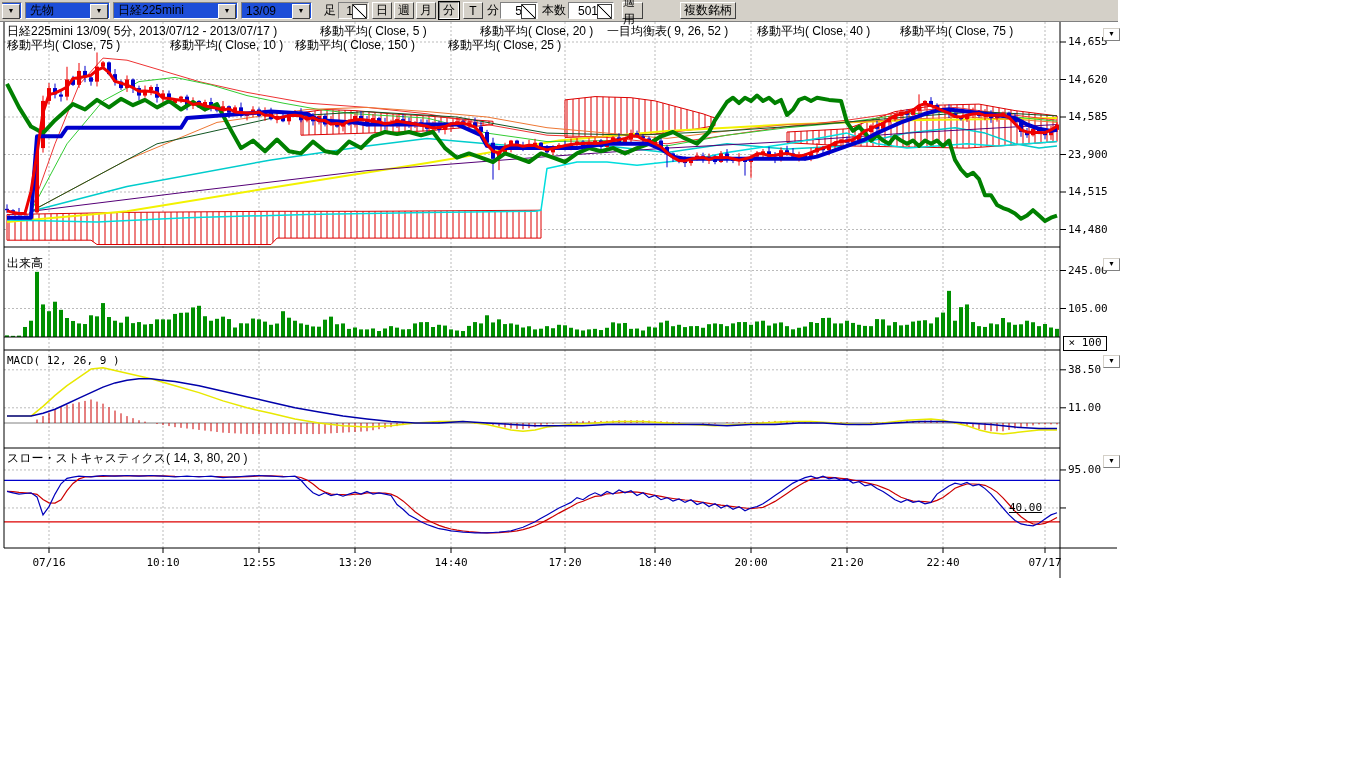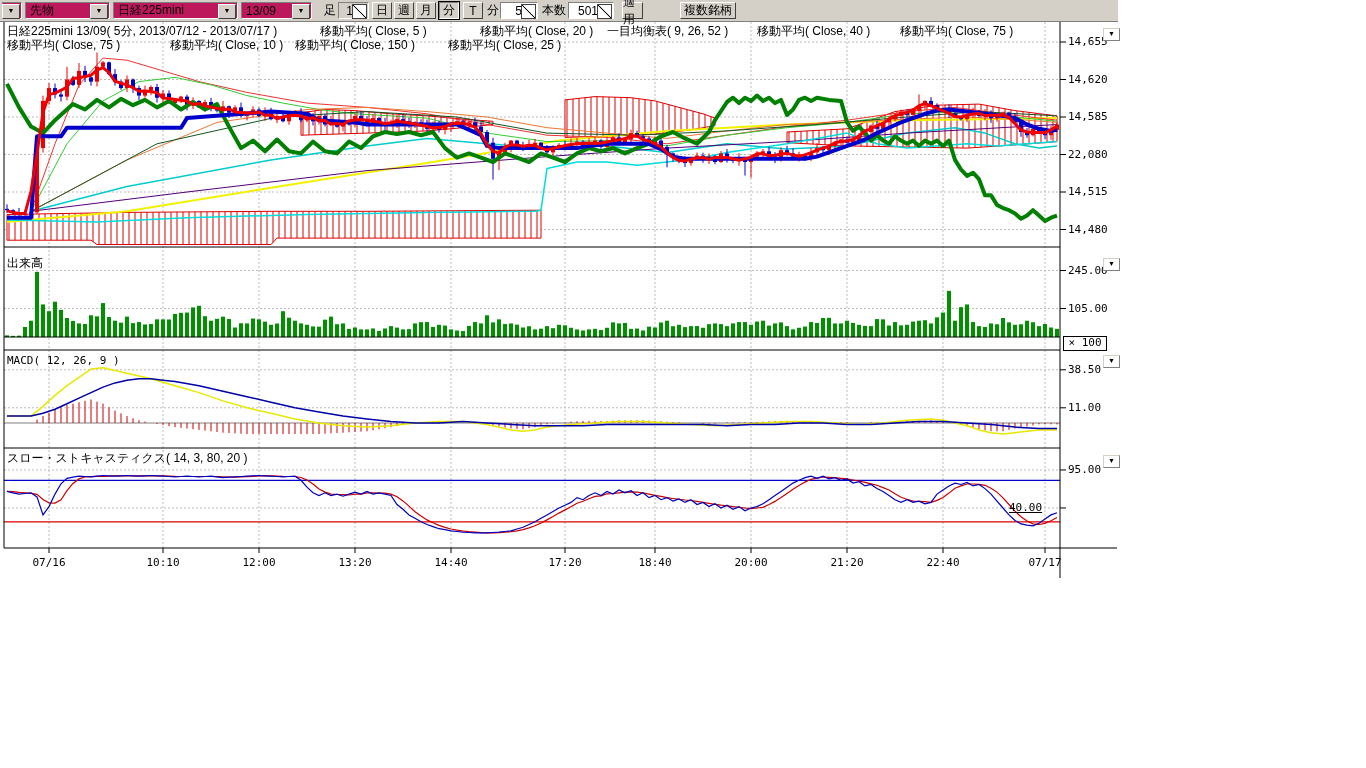--- a/index.html
+++ b/index.html
@@ -2,21 +2,21 @@
 <html><head>
 <meta charset="utf-8">
 <style>
   html,body{margin:0;padding:0;background:#fff;}
   .app{position:relative;width:1366px;height:768px;background:#ffffff;overflow:hidden;
        font-family:"Liberation Sans","DejaVu Sans",sans-serif;font-size:12px;color:#000;}
   
   .toolbar{position:absolute;left:0;top:0;width:1118px;height:21px;background:#d4d0c8;
            border-bottom:1px solid #808080;}
   .tb{position:absolute;top:2px;height:17px;box-sizing:border-box;}
-  .combo{background:#be185d;border-top:1px solid #808080;border-left:1px solid #808080;
+  .combo{background:#1d4ed8;border-top:1px solid #808080;border-left:1px solid #808080;
          border-bottom:1px solid #fff;border-right:1px solid #fff;
          display:flex;align-items:center;padding-left:4px;}
   .combo .arrowbtn{position:absolute;right:1px;top:1px;width:16px;height:13px;background:#d4d0c8;
          border-top:1px solid #fff;border-left:1px solid #fff;border-bottom:1px solid #404040;border-right:1px solid #404040;
          font-size:7px;line-height:12px;text-align:center;}
   .tlabel{background:none;display:flex;align-items:center;}
   .spin{background:#fff;border-top:1px solid #808080;border-left:1px solid #808080;
         border-bottom:1px solid #fff;border-right:1px solid #fff;
         display:flex;align-items:center;justify-content:flex-end;padding-right:15px;}
   .spin.disabled{background:#d4d0c8;}
@@ -870,32 +870,32 @@
       <div class="lbl jp" style="left: 607px; top: 25px;">一目均衡表( 9, 26, 52 )</div>
       <div class="lbl jp" style="left: 757px; top: 25px;">移動平均( Close, 40 )</div>
       <div class="lbl jp" style="left: 900px; top: 25px;">移動平均( Close, 75 )</div>
       <div class="lbl jp" style="left: 7px; top: 39px;">移動平均( Close, 75 )</div>
       <div class="lbl jp" style="left: 150px; top: 39px; margin-left: 20px;">移動平均( Close, 10 )</div>
       <div class="lbl jp" style="left: 295px; top: 39px;">移動平均( Close, 150 )</div>
       <div class="lbl jp" style="left: 448px; top: 39px;">移動平均( Close, 25 )</div>
       <div class="lbl axisnum" style="left: 1068px; top: 35px;">14,655</div>
       <div class="lbl axisnum" style="left: 1068px; top: 72.5px;">14,620</div>
       <div class="lbl axisnum" style="left: 1068px; top: 110px;">14,585</div>
-      <div class="lbl axisnum" style="left: 1068px; top: 147.5px;">22,080</div>
+      <div class="lbl axisnum" style="left: 1068px; top: 147.5px;">23,900</div>
       <div class="lbl axisnum" style="left: 1068px; top: 185px;">14,515</div>
       <div class="lbl axisnum" style="left: 1068px; top: 222.5px;">14,480</div>
       <div class="lbl axisnum" style="left: 1068px; top: 263.5px;">245.00</div>
       <div class="lbl axisnum" style="left: 1068px; top: 301.5px;">105.00</div>
       <div class="lbl axisnum" style="left: 1068px; top: 362.8px;">38.50</div>
       <div class="lbl axisnum" style="left: 1068px; top: 400.8px;">11.00</div>
       <div class="lbl axisnum" style="left: 1068px; top: 462.964px;">95.00</div>
       <div class="lbl axisnum" style="left: 1009px; top: 500.964px; text-decoration: underline;">40.00</div>
       <div class="lbl axisnum" style="left: 32.5px; top: 556px;">07/16</div>
       <div class="lbl axisnum" style="left: 146.5px; top: 556px;">10:10</div>
-      <div class="lbl axisnum" style="left: 242.5px; top: 556px;">12:00</div>
+      <div class="lbl axisnum" style="left: 242.5px; top: 556px;">12:55</div>
       <div class="lbl axisnum" style="left: 338.5px; top: 556px;">13:20</div>
       <div class="lbl axisnum" style="left: 434.5px; top: 556px;">14:40</div>
       <div class="lbl axisnum" style="left: 548.5px; top: 556px;">17:20</div>
       <div class="lbl axisnum" style="left: 638.5px; top: 556px;">18:40</div>
       <div class="lbl axisnum" style="left: 734.5px; top: 556px;">20:00</div>
       <div class="lbl axisnum" style="left: 830.5px; top: 556px;">21:20</div>
       <div class="lbl axisnum" style="left: 926.5px; top: 556px;">22:40</div>
       <div class="lbl axisnum" style="left: 1028.5px; top: 556px;">07/17</div>
       <div class="lbl jp" style="left: 7px; top: 257px;">出来高</div>
       <div class="lbl axisnum" style="left: 7px; top: 354px;">MACD( 12, 26, 9 )</div>

